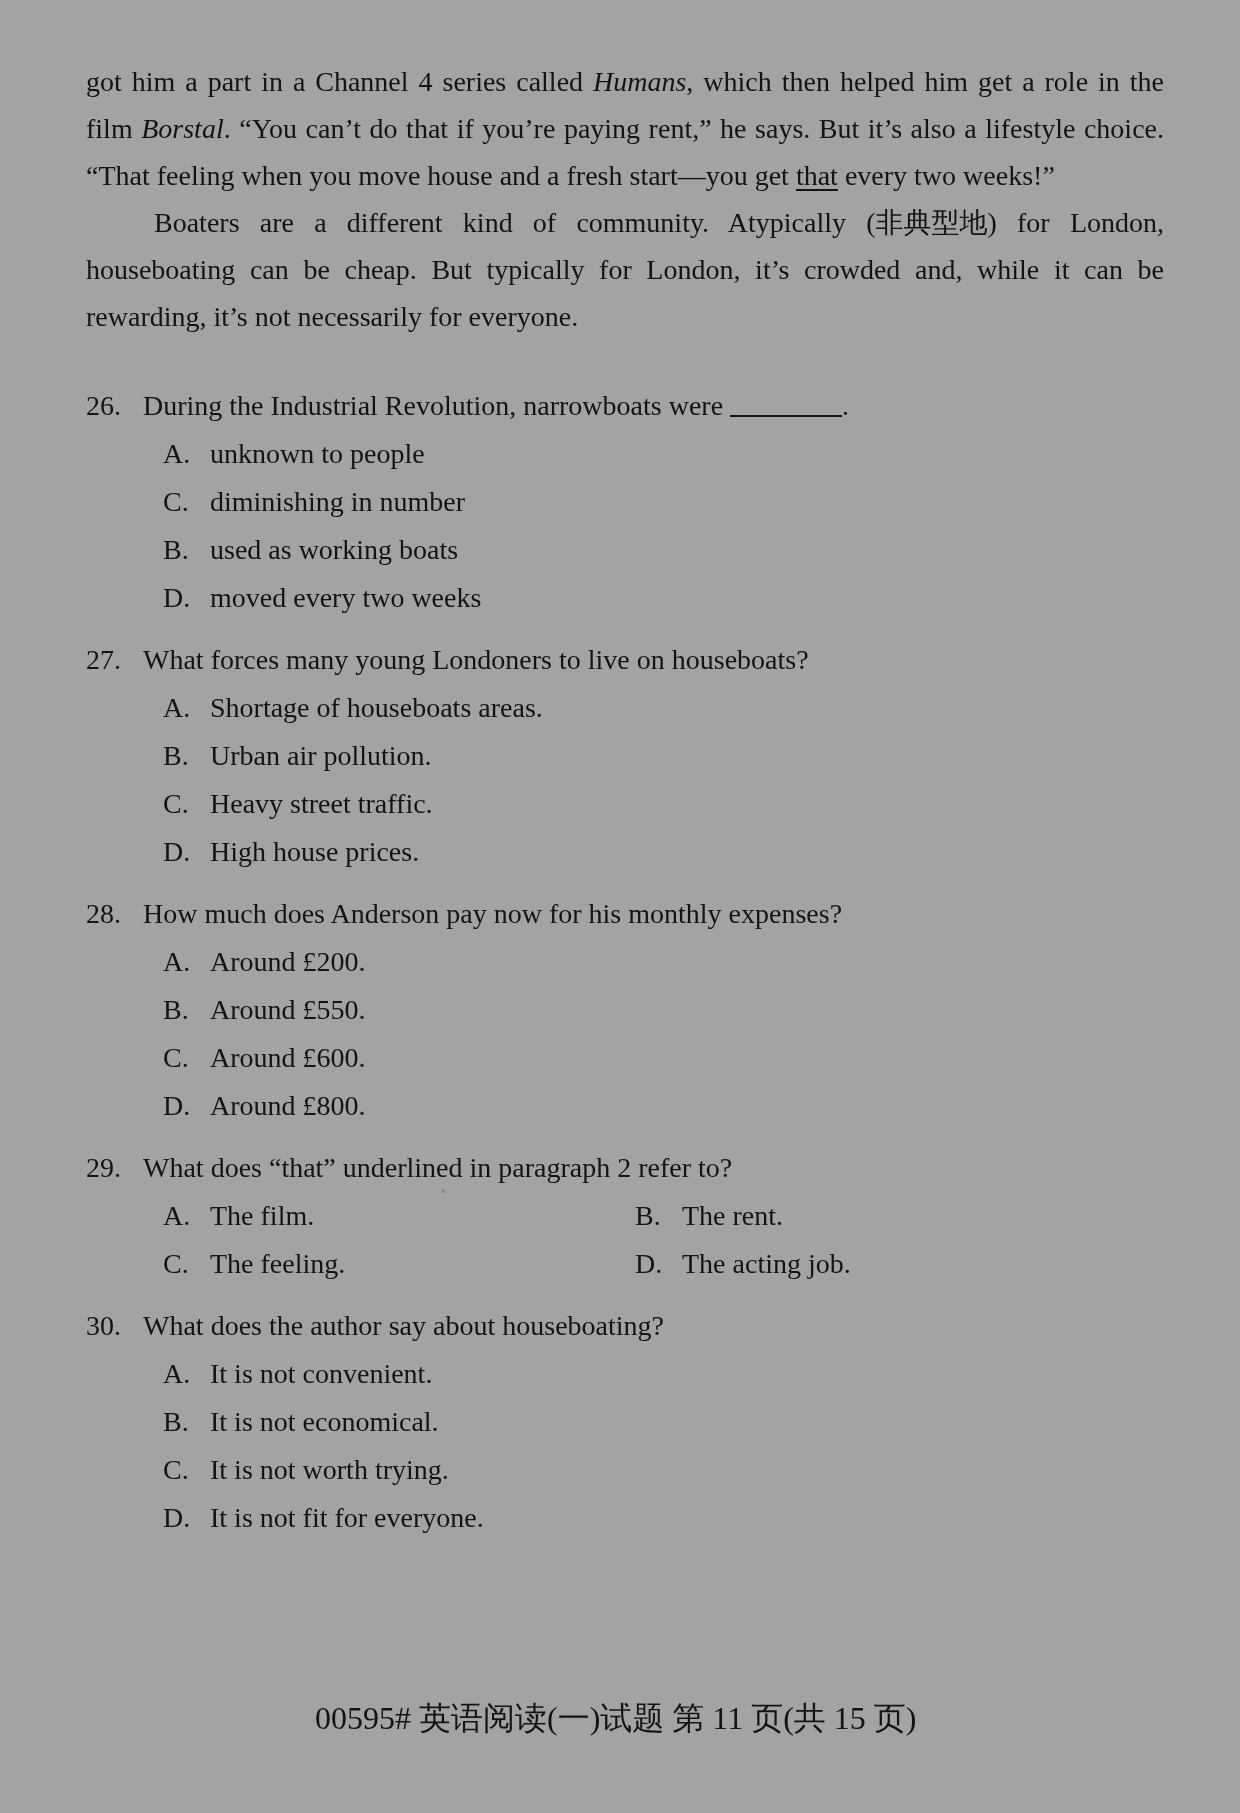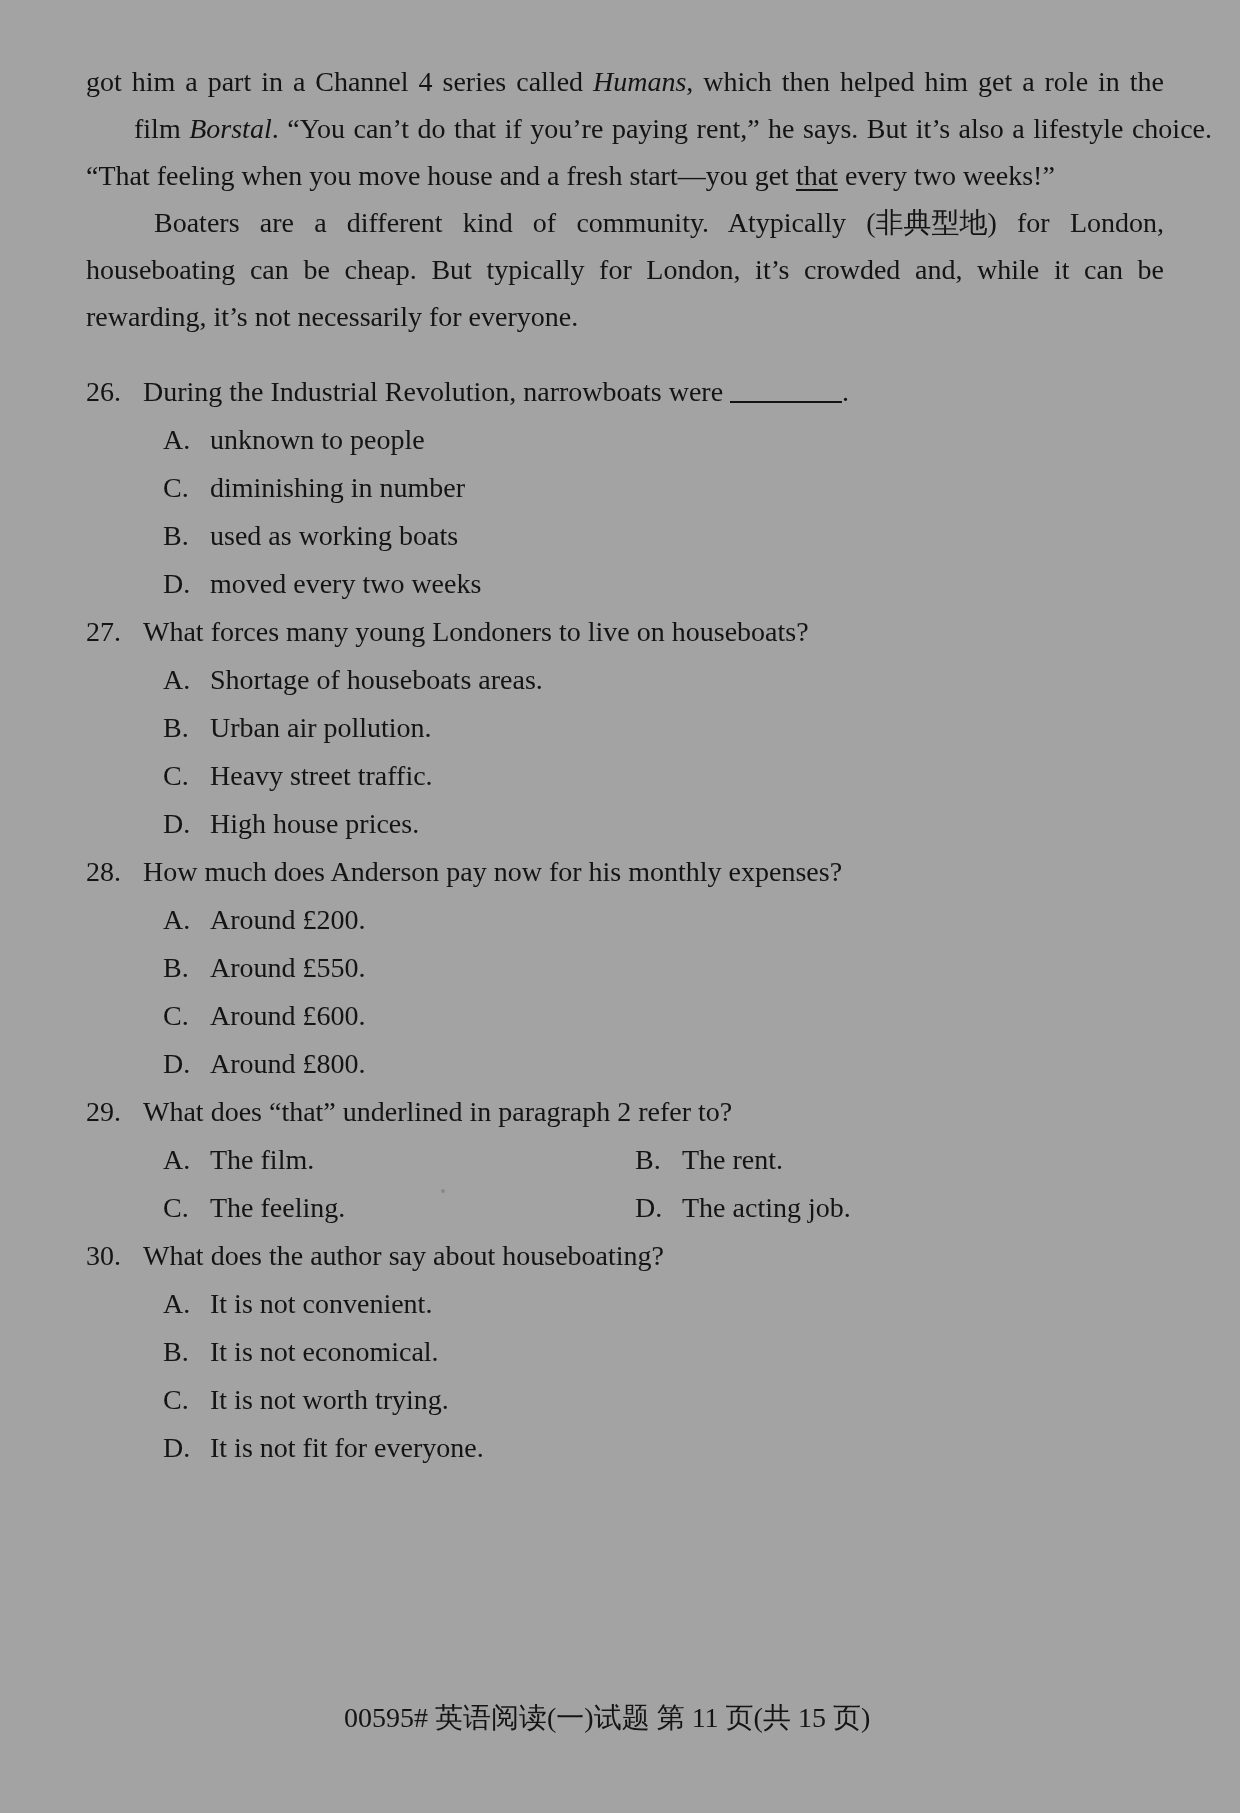--- a/index.html
+++ b/index.html
@@ -30,63 +30,62 @@
   .pline.indent { padding-left: 68px; }
   .ptext .italic { font-style: italic; }
   .ptext .underline { text-decoration: underline; text-underline-offset: 4px; }
   
   .questions {
     position: absolute;
     left: 86px; top: 368px;
     width: 1078px;
     font-size: 28px;
   }
-  .q-stem { line-height: 48px; height: 48px; white-space: nowrap; }
+  .q-stem { line-height: 48px; height: 48px; white-space: nowrap; margin-top: 14px; }
   .q-num { display: inline-block; width: 57px; }
   .q-options { padding-left: 77px; }
   .q-options.two-col {
     display: grid;
     grid-template-columns: 472px 1fr;
   }
   .option { line-height: 48px; height: 48px; white-space: nowrap; }
   .opt-label { display: inline-block; width: 47px; }
   .blank {
     display: inline-block;
     width: 112px;
     height: 4px;
     border-bottom: 2px solid #141414;
     vertical-align: baseline;
     margin-bottom: -2px;
   }
   
   .footer {
     position: absolute;
     left: 315px; top: 1698px;
-    font-size: 28px;
+    font-size: 32px;
     line-height: 40px;
     color: #141414;
     white-space: nowrap;
-    margin-left: 29px;
   }
   
   .artifact-dot {
     position: absolute;
     left: 441px; top: 1189px;
     width: 4px; height: 4px;
     background: #8a8a8a;
     border-radius: 50%;
   }
 </style>
 </head>
 <body>
 
 <div class="page">
   <div class="passage" id="passage">
       <div class="pline just" style="word-spacing: 2.96053px;"><span class="ptext"><span>got him a part in a Channel 4 series called </span><span class="italic">Humans</span><span>, which then helped him get a role in the</span></span></div>
-      <div class="pline just" style="word-spacing: 1.53493px; margin-left: 48px;"><span class="ptext"><span>film </span><span class="italic">Borstal</span><span>. “You can’t do that if you’re paying rent,” he says. But it’s also a lifestyle choice.</span></span></div>
+      <div class="pline just" style="word-spacing: 1.53493px;"><span class="ptext"><span>film </span><span class="italic">Borstal</span><span>. “You can’t do that if you’re paying rent,” he says. But it’s also a lifestyle choice.</span></span></div>
       <div class="pline"><span class="ptext"><span>“That feeling when you move house and a fresh start—you get </span><span class="underline">that</span><span> every two weeks!”</span></span></div>
       <div class="pline just indent" style="word-spacing: 13.2094px; font-family: Liberation Serif, serif;"><span class="ptext"><span>Boaters are a different kind of community. Atypically (非典型地) for London,</span></span></div>
       <div class="pline just" style="word-spacing: 7.63058px;"><span class="ptext"><span>houseboating can be cheap. But typically for London, it’s crowded and, while it can be</span></span></div>
       <div class="pline"><span class="ptext"><span>rewarding, it’s not necessarily for everyone.</span></span></div>
     </div>
   <div class="questions" id="questions">
       <div class="question">
         <div class="q-stem"><span class="q-num">26.</span><span class="q-text"><span>During the Industrial Revolution, narrowboats were </span><span class="blank"></span><span>.</span></span></div>
         <div class="q-options">
           <div class="option"><span class="opt-label">A.</span><span class="opt-text">unknown to people</span></div>

